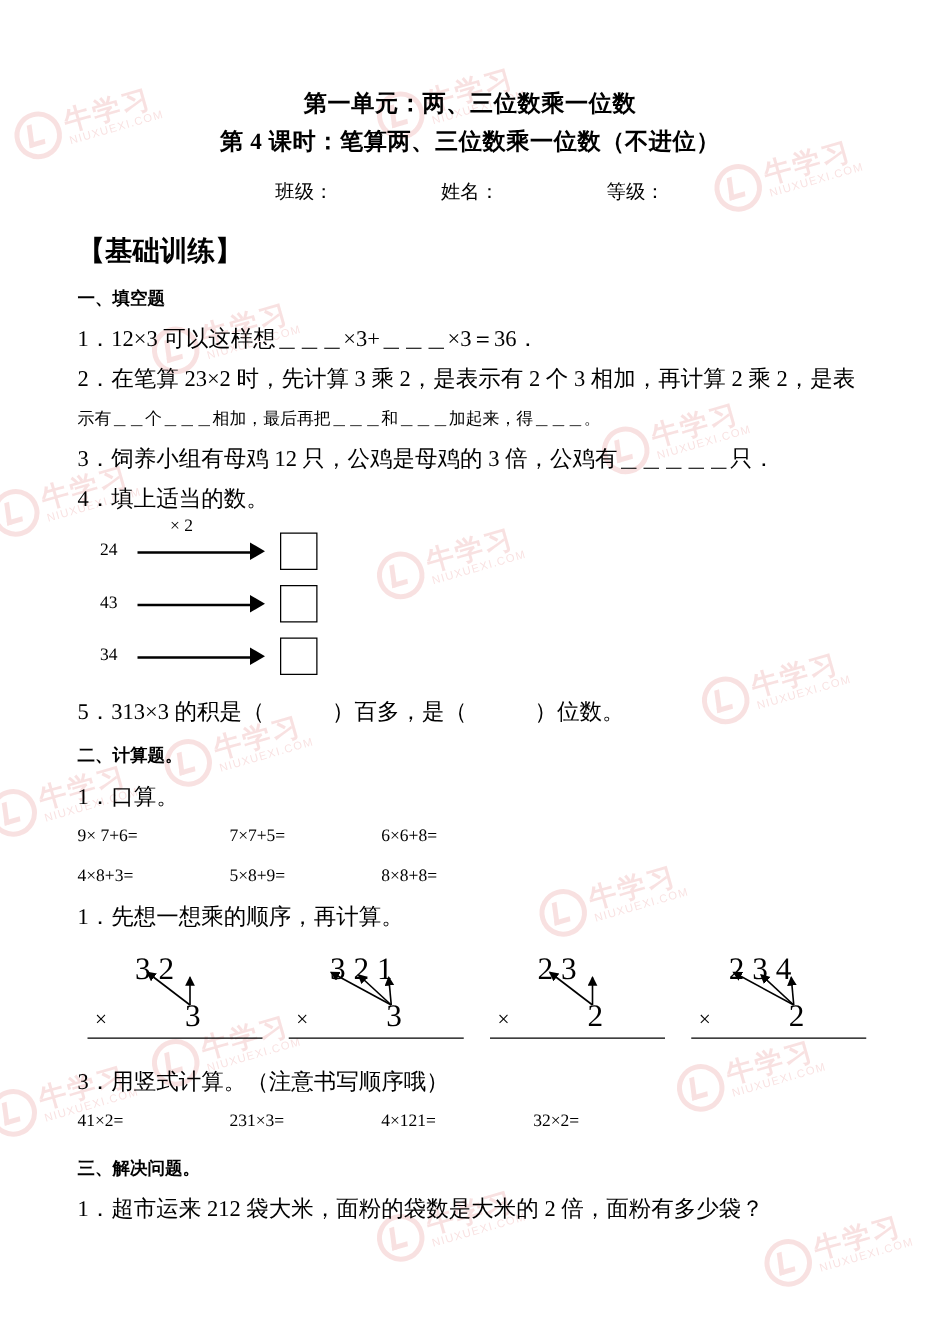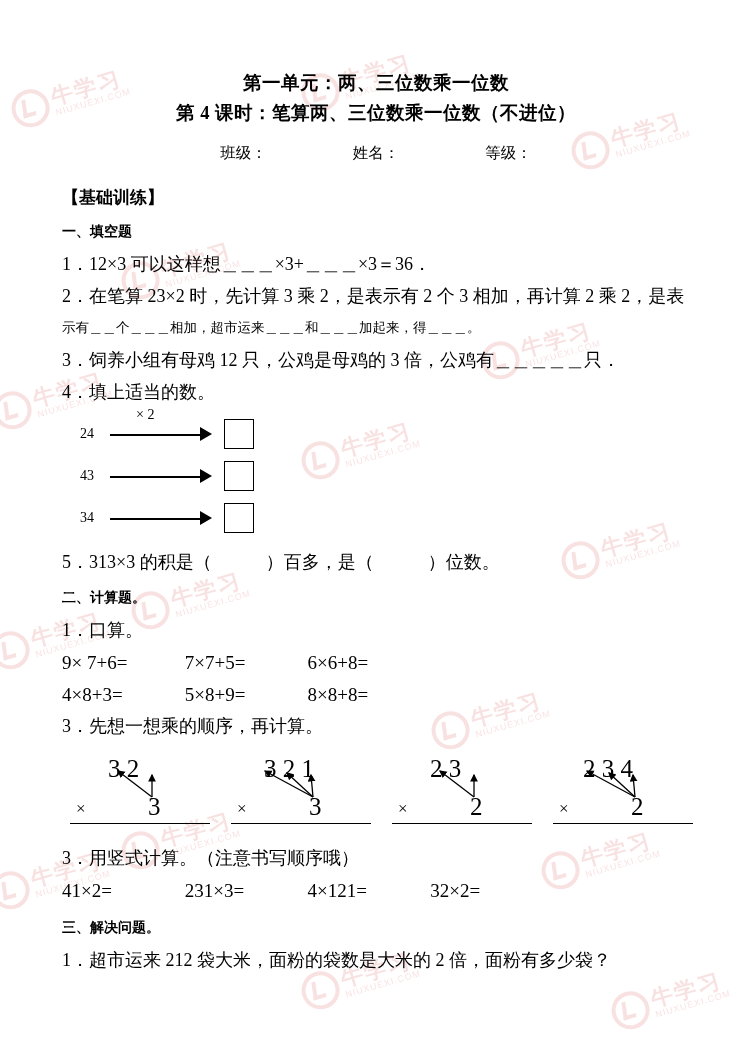--- a/index.html
+++ b/index.html
@@ -96,21 +96,21 @@
   .info-row {
     display: flex;
     justify-content: center;
     gap: 86px;
     font-weight: normal;
     font-size: 15.5px;
     margin-bottom: 22px;
   }
   .sec-head {
     font-weight: bold;
-    font-size: 17px;
+    font-size: 22px;
     margin: 0 0 12px 0;
   }
   .sub-head {
     font-weight: bold;
     font-size: 14px;
     margin: 14px 0 10px 0;
   }
   .q {
     font-size: 18px;
     line-height: 26px;
@@ -161,21 +161,21 @@
     font-size: 14px;
   }
   .ans-box {
     width: 28px;
     height: 28px;
     border: 1.8px solid #000;
   }
 
   
   .oral {
-    font-size: 19px;
+    font-size: 14px;
     line-height: 28px;
     margin: 2px 0 4px 0;
   }
   .oral .cell { display: inline-block; }
   .oral .c1 { width: 118px; }
   .oral .c2 { width: 118px; }
 
   
   .order-row {
     display: flex;
@@ -340,21 +340,21 @@
       <span>姓名：</span>
       <span>等级：</span>
     </div>
 
     <div class="sec-head">【基础训练】</div>
 
     <div class="sub-head">一、填空题</div>
 
     <p class="q">1．12×3 可以这样想＿＿＿×3+＿＿＿×3＝36．</p>
     <p class="q">2．在笔算 23×2 时，先计算 3 乘 2，是表示有 2 个 3 相加，再计算 2 乘 2，是表</p>
-    <p class="q-cont">示有＿＿个＿＿＿相加，超市运来＿＿＿和＿＿＿加起来，得＿＿＿。</p>
+    <p class="q-cont">示有＿＿个＿＿＿相加，最后再把＿＿＿和＿＿＿加起来，得＿＿＿。</p>
     <p class="q">3．饲养小组有母鸡 12 只，公鸡是母鸡的 3 倍，公鸡有＿＿＿＿＿只．</p>
     <p class="q">4．填上适当的数。</p>
 
     <div class="arrow-block">
       <div class="arrow-row">
         <span class="arrow-num">24</span>
         <span class="arrow-wrap">
           <span class="arrow-label">× 2</span>
           <span class="arrow-line"></span>
             <span class="arrow-head"></span>
@@ -391,21 +391,21 @@
       <span class="cell c1">9× 7+6=</span>
       <span class="cell c2">7×7+5=</span>
       <span class="cell">6×6+8=</span>
     </div>
     <div class="oral">
       <span class="cell c1">4×8+3=</span>
       <span class="cell c2">5×8+9=</span>
       <span class="cell">8×8+8=</span>
     </div>
 
-    <p class="q">3．先想一想乘的顺序，再计算。</p>
+    <p class="q">1．先想一想乘的顺序，再计算。</p>
 
     <div class="order-row">
 
       <div class="order-card">
         <span class="dnum" style="left:38px; top:6px;">3  2</span>
         <span class="times">×</span>
         <span class="dnum" style="left:78px; top:44px;">3</span>
         <svg width="140" height="84">
           <defs>
             <marker id="ah1" markerWidth="7" markerHeight="7" refX="5" refY="3" orient="auto">

